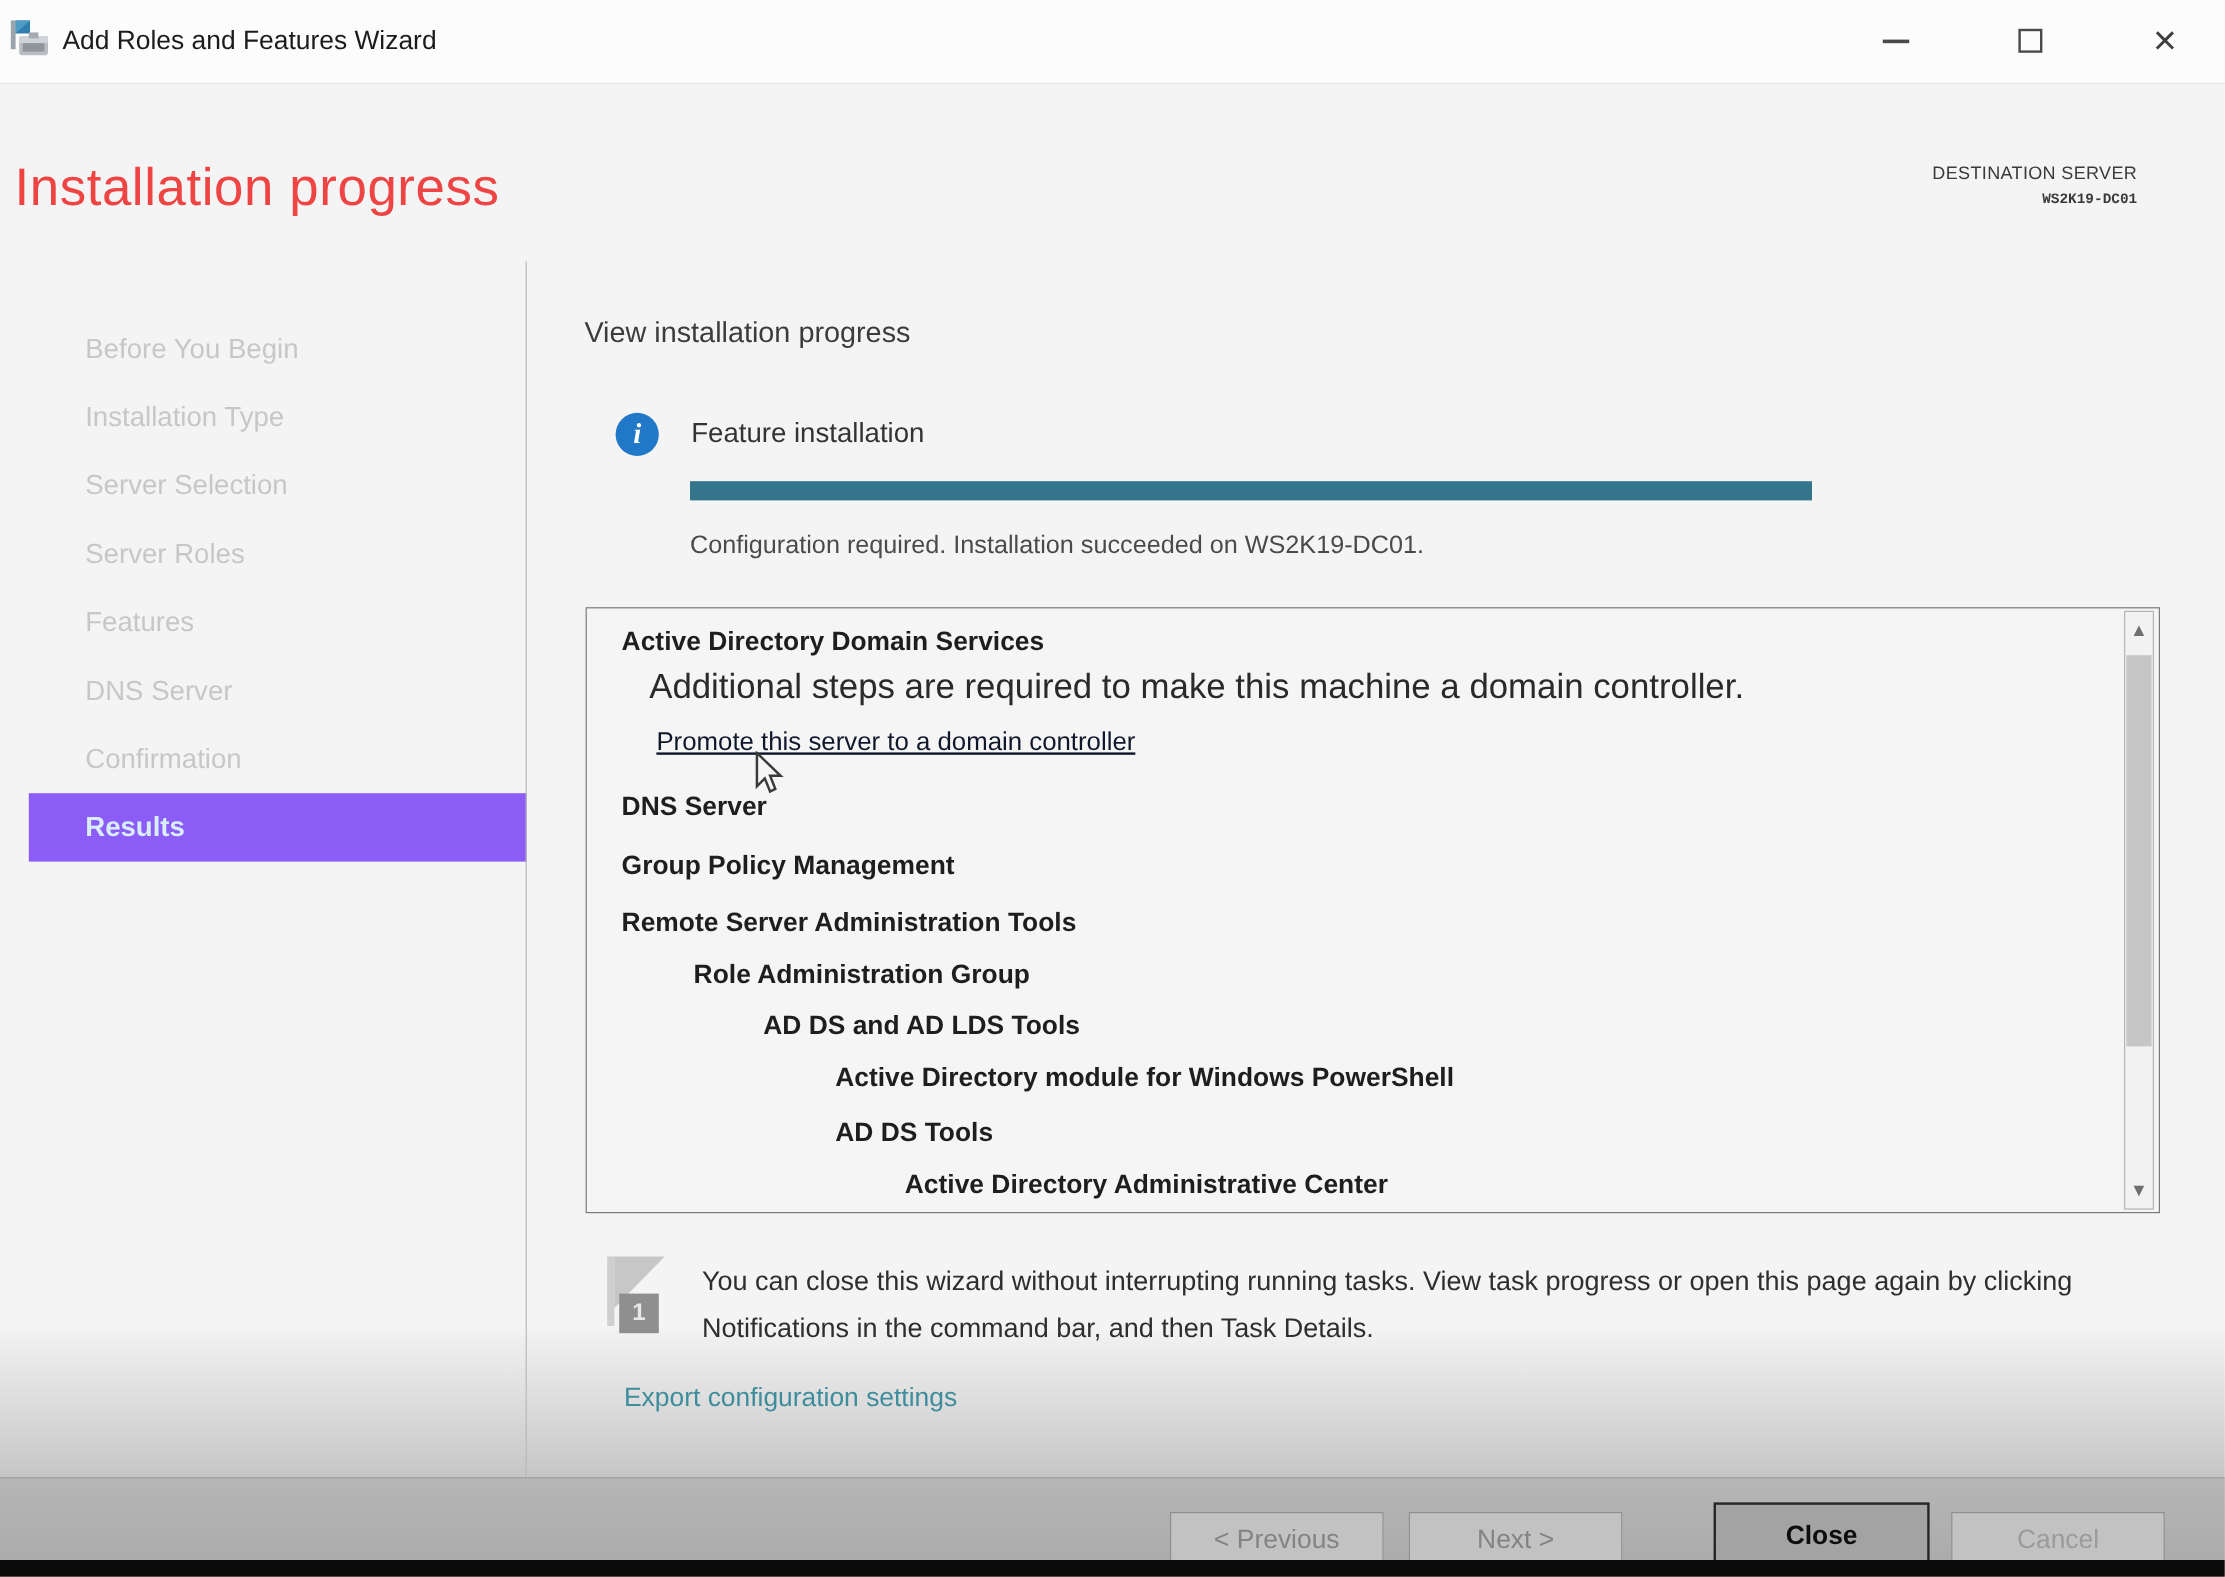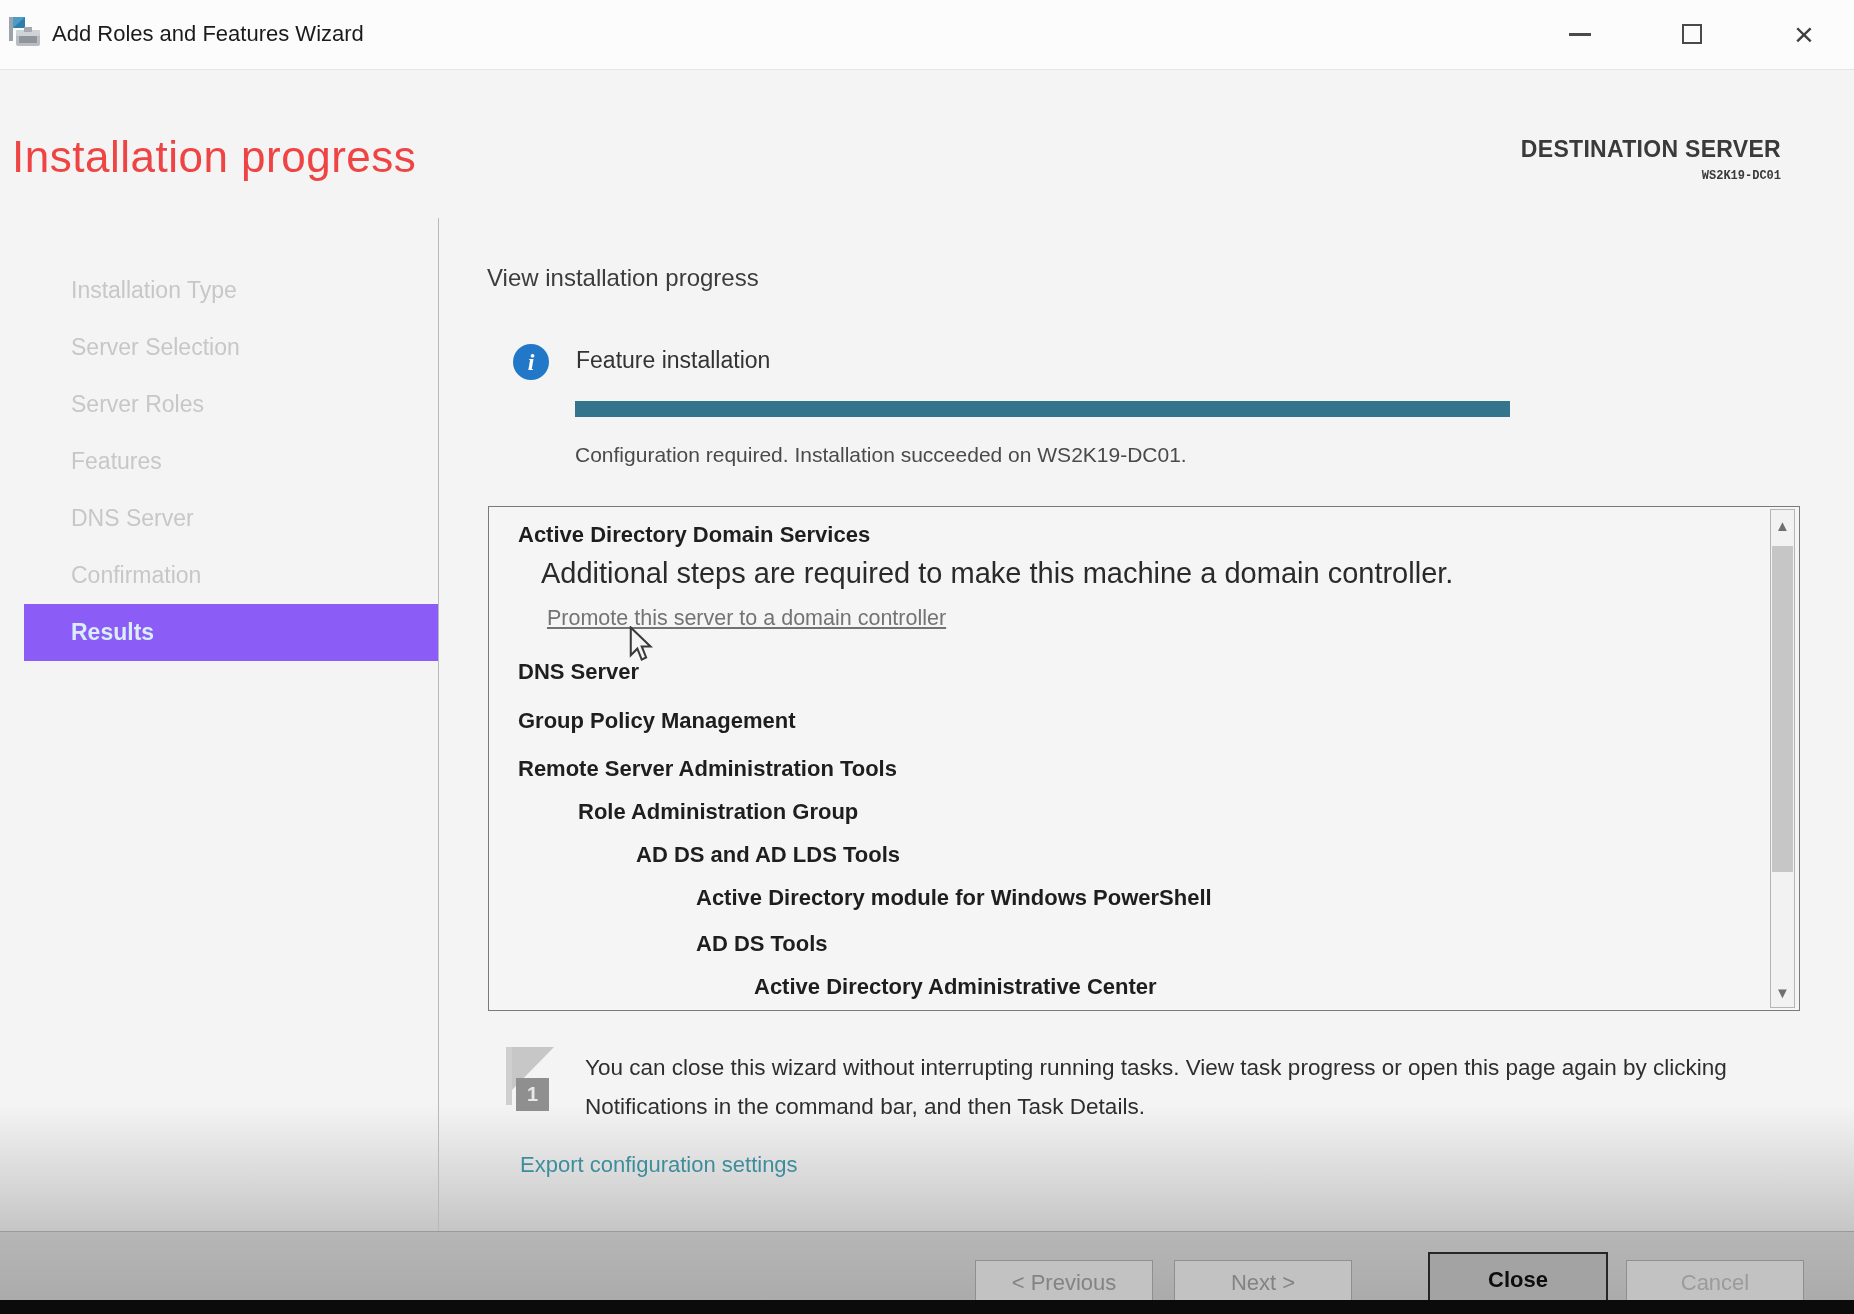--- a/index.html
+++ b/index.html
@@ -19,21 +19,21 @@
   .winbtn.min  { left:1548px; }
   .winbtn.max  { left:1660px; }
   .winbtn.close{ left:1772px; }
   .glyph-min { width:22px; height:3px; background:#4a4a4a; }
   .glyph-max { width:20px; height:20px; border:2.5px solid #4a4a4a; }
   .glyph-close { font-size:34px; line-height:34px; color:#3f3f3f; }
   
   .page-title { position:absolute; left:12px; top:132px; font-size:44px; font-weight:300;
     color:#ef4444; letter-spacing:0.5px; }
   .dest { position:absolute; right:73px; top:136px; text-align:right; color:#3a3a3a; }
-  .dest .lbl { font-size:23px; font-weight:700; letter-spacing:0.3px; }
+  .dest .lbl { font-size:15px; font-weight:400; letter-spacing:0.3px; }
   .dest .srv { font-size:12px; font-weight:700; margin-top:6px;font-family:Liberation Mono, monospace; }
   
   .sidebar { position:absolute; left:24px; top:262px; width:415px; }
   .side-item { height:57px; display:flex; align-items:center; padding-left:47px;
     font-size:23px; color:#c7c7c7; }
   .side-item.selected { background:#8b5cf6; color:#d9edfa;font-weight:bold; }
   .vdivider { position:absolute; left:438px; top:218px; width:1px; height:1013px; background:#b9b9b9; }
   
   .section-title { position:absolute; left:487px; top:264px; font-size:24px; color:#3c3c3c; }
   .info-icon { position:absolute; left:513px; top:344px; width:36px; height:36px; border-radius:50%;
@@ -42,21 +42,21 @@
   .feature-title { position:absolute; left:576px; top:347px; font-size:23px; color:#333; }
   .progress-track { position:absolute; left:575px; top:401px; width:935px; height:16px; }
   .progress-fill { height:100%; width:100%; background:#34758c; }
   .status-text { position:absolute; left:575px; top:443px; font-size:21px; color:#4a4a4a; }
   
   .resultbox { position:absolute; left:488px; top:506px; width:1312px; height:505px;
     background:#f5f5f5; border:1px solid #7a7a7a; }
   .row { position:absolute; line-height:24px; white-space:nowrap; }
   .k-bold { font-size:22px; font-weight:700; color:#1e1e1e; }
   .k-note { font-size:29px; color:#2a2a2a; }
-  .k-link { font-size:21.5px; color:#737373; text-decoration:underline; cursor:pointer; }
+  .k-link { font-size:21.5px; color:#0f172a; text-decoration:underline; cursor:pointer; }
   .r1 { top:16px;  left:29px; }
   .r2 { top:54px;  left:52px; }
   .r3 { top:99px;  left:58px; }
   .r4 { top:153px; left:29px; }
   .r5 { top:202px; left:29px; }
   .r6 { top:250px; left:29px; }
   .r7 { top:293px; left:89px; }
   .r8 { top:336px; left:147px; }
   .r9 { top:379px; left:207px; }
   .r10{ top:425px; left:207px; }
@@ -116,20 +116,21 @@
     </div>
 </div>
 
 <div class="page-title">Installation progress</div>
 <div class="dest">
   <div class="lbl">DESTINATION SERVER</div>
   <div class="srv">WS2K19-DC01</div>
 </div>
 
 <div class="sidebar">
+  <div class="side-item">Before You Begin</div>
   <div class="side-item">Installation Type</div>
   <div class="side-item">Server Selection</div>
   <div class="side-item">Server Roles</div>
   <div class="side-item">Features</div>
   <div class="side-item">DNS Server</div>
   <div class="side-item">Confirmation</div>
   <div class="side-item selected">Results</div>
 </div>
 <div class="vdivider"></div>
 

